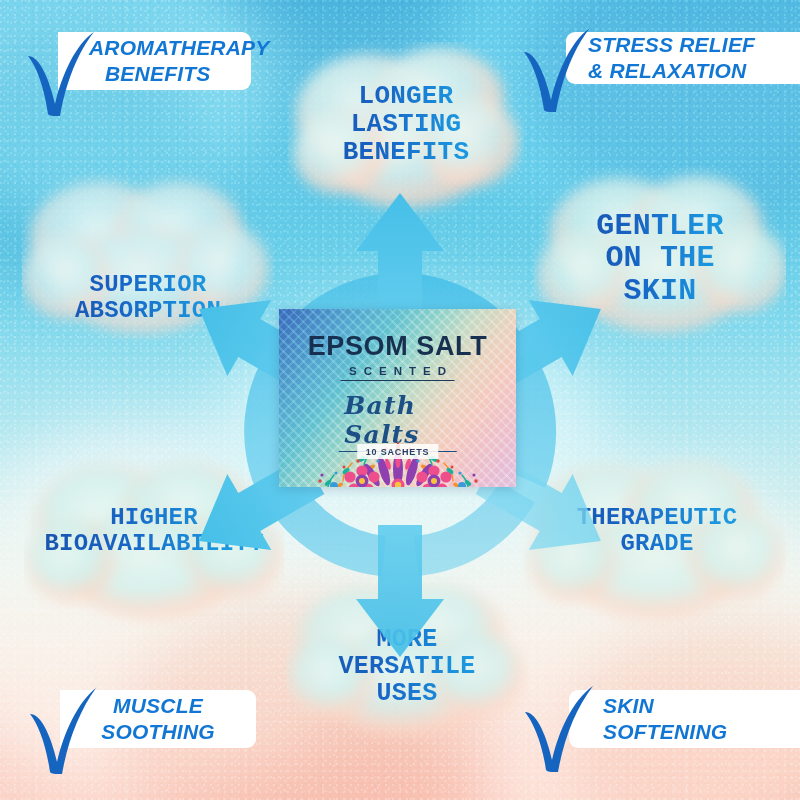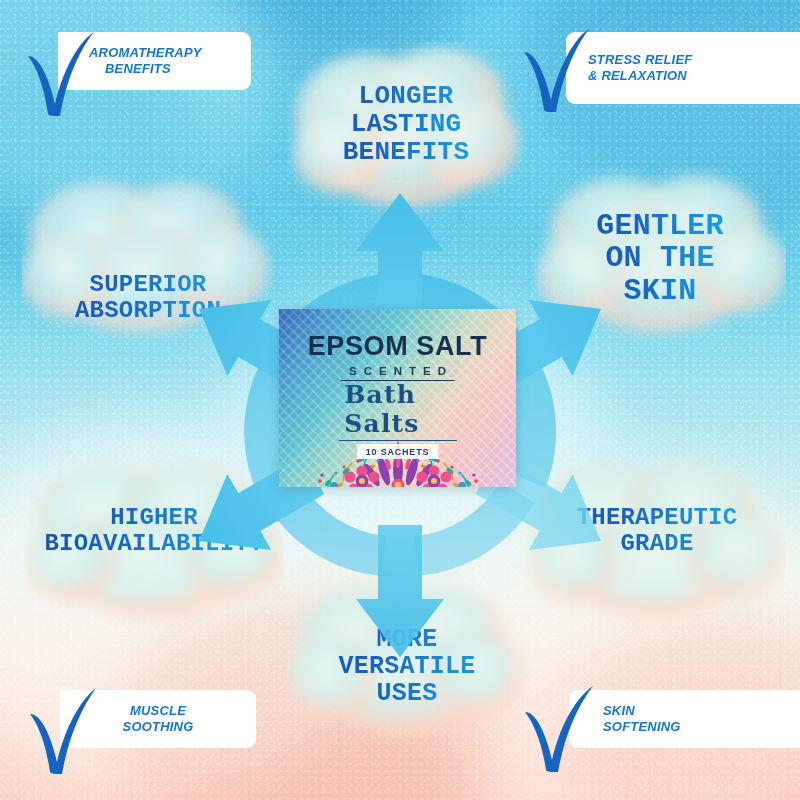--- a/index.html
+++ b/index.html
@@ -79,43 +79,43 @@
     font-size:27px; font-weight:700; letter-spacing:.6px;
     color:#18304f; font-family:"Liberation Sans", sans-serif;
   }
   .pb-sub {
     position:absolute; top:56px; left:50%; transform:translateX(-50%);
     font-size:11.5px; font-weight:700; letter-spacing:7px;
     color:#1d3a5c; padding:0 2px 3px 2px;
     border-bottom:1.6px solid #1d3a5c; text-indent:7px;
   }
   .pb-script {
-    position:absolute; top:71px; left:50%; transform:translateX(-50%);
-    font-family:"DejaVu Serif", serif; font-weight:700;
+    position:absolute; top:82px; left:50%; transform:translateX(-50%);
+    font-family:"DejaVu Serif", serif; font-style:italic; font-weight:700;
     font-size:25px; color:#1b4f86; letter-spacing:1.2px;
     padding:0 6px 2px 6px; border-bottom:1.6px solid #1b4f86;
   }
   .pb-badge {
     position:absolute; left:50%; transform:translateX(-50%); bottom:28px;
     background:rgba(255,255,255,.86);
     padding:2.5px 9px; font-size:9px; font-weight:700;
     letter-spacing:.8px; color:#2a3f63; z-index:6; white-space:nowrap;
   }
   #mandala { position:absolute; left:50%; transform:translateX(-50%); bottom:-14px; width:196px; height:104px; z-index:4; }
 
   
   .badge { position:absolute; display:flex; align-items:center; }
   .badge .tick { position:absolute; z-index:3; }
   .badge .plate {
     background:#fff; display:flex; flex-direction:column; justify-content:center;
     position:relative; z-index:2;
   }
   .badge .plate span {
     font-style:italic; font-weight:700; color:#1277d4;
-    font-size:13px; line-height:1.26; letter-spacing:.2px; white-space:nowrap;
+    font-size:21px; line-height:1.26; letter-spacing:.2px; white-space:nowrap;
   }
 </style>
 </head>
 <body>
 
 <div id="stage">
 
   <div class="bg bg-base"></div>
 
   <div class="bg bg-wash">
@@ -485,21 +485,21 @@
     <div class="plate" style="margin-left:58px; width:193px; height:58px; padding-left:31px; border-radius:0 9px 9px 0;">
       <span>AROMATHERAPY</span>
       <span style="padding-left:16px;">BENEFITS</span>
     </div>
   </div>
 
   <div class="badge" style="right:0; top:32px;">
     <svg class="tick" style="left:-48px; top:-8px;" width="78" height="92" viewBox="0 0 78 92">
       <path d="M6 28 C 16 28, 26 46, 33 76 C 40 46, 54 16, 72 4 C 56 24, 44 54, 38 88 C 30 88, 28 88, 26 86 C 22 58, 14 38, 6 28 Z" fill="#1565c0"></path>
     </svg>
-    <div class="plate" style="width:234px; height:72px; padding-left:22px; border-radius:9px 0 0 9px;">
+    <div class="plate" style="width:234px; height:52px; padding-left:22px; border-radius:9px 0 0 9px;">
       <span>STRESS RELIEF</span>
       <span>&amp; RELAXATION</span>
     </div>
   </div>
 
   <div class="badge" style="left:0; bottom:52px;">
     <svg class="tick" style="left:24px; top:-6px;" width="78" height="94" viewBox="0 0 78 94">
       <path d="M6 30 C 16 30, 26 48, 33 78 C 40 48, 54 18, 72 4 C 56 26, 44 56, 38 90 C 30 90, 28 90, 26 88 C 22 60, 14 40, 6 30 Z" fill="#1565c0"></path>
     </svg>
     <div class="plate" style="margin-left:60px; width:196px; height:58px; align-items:center; border-radius:0 9px 9px 0;">

